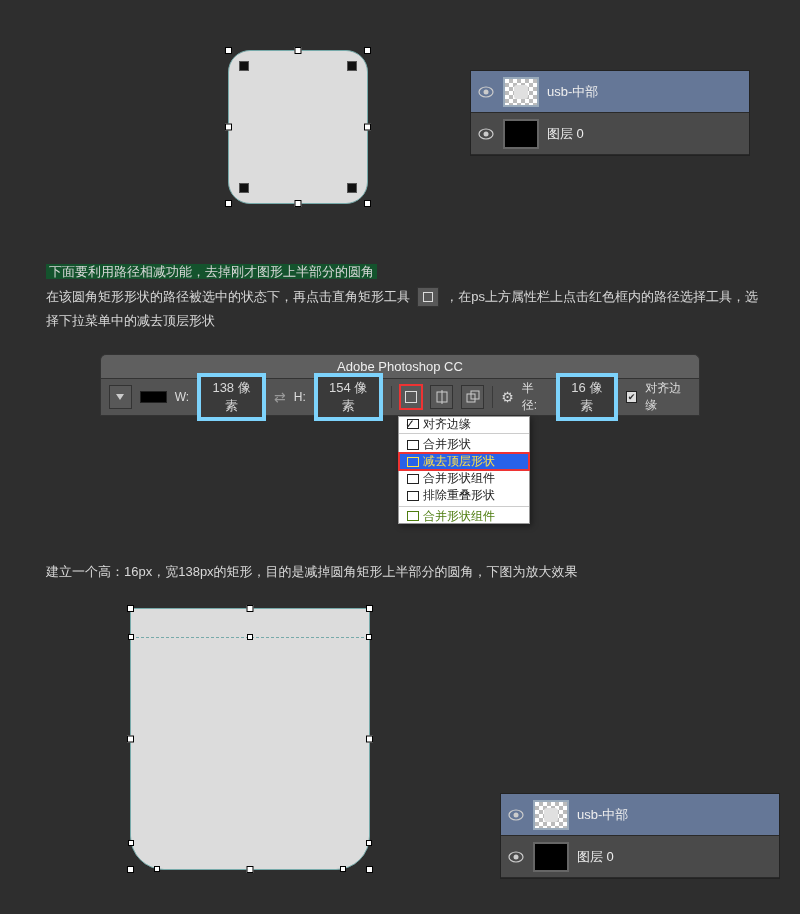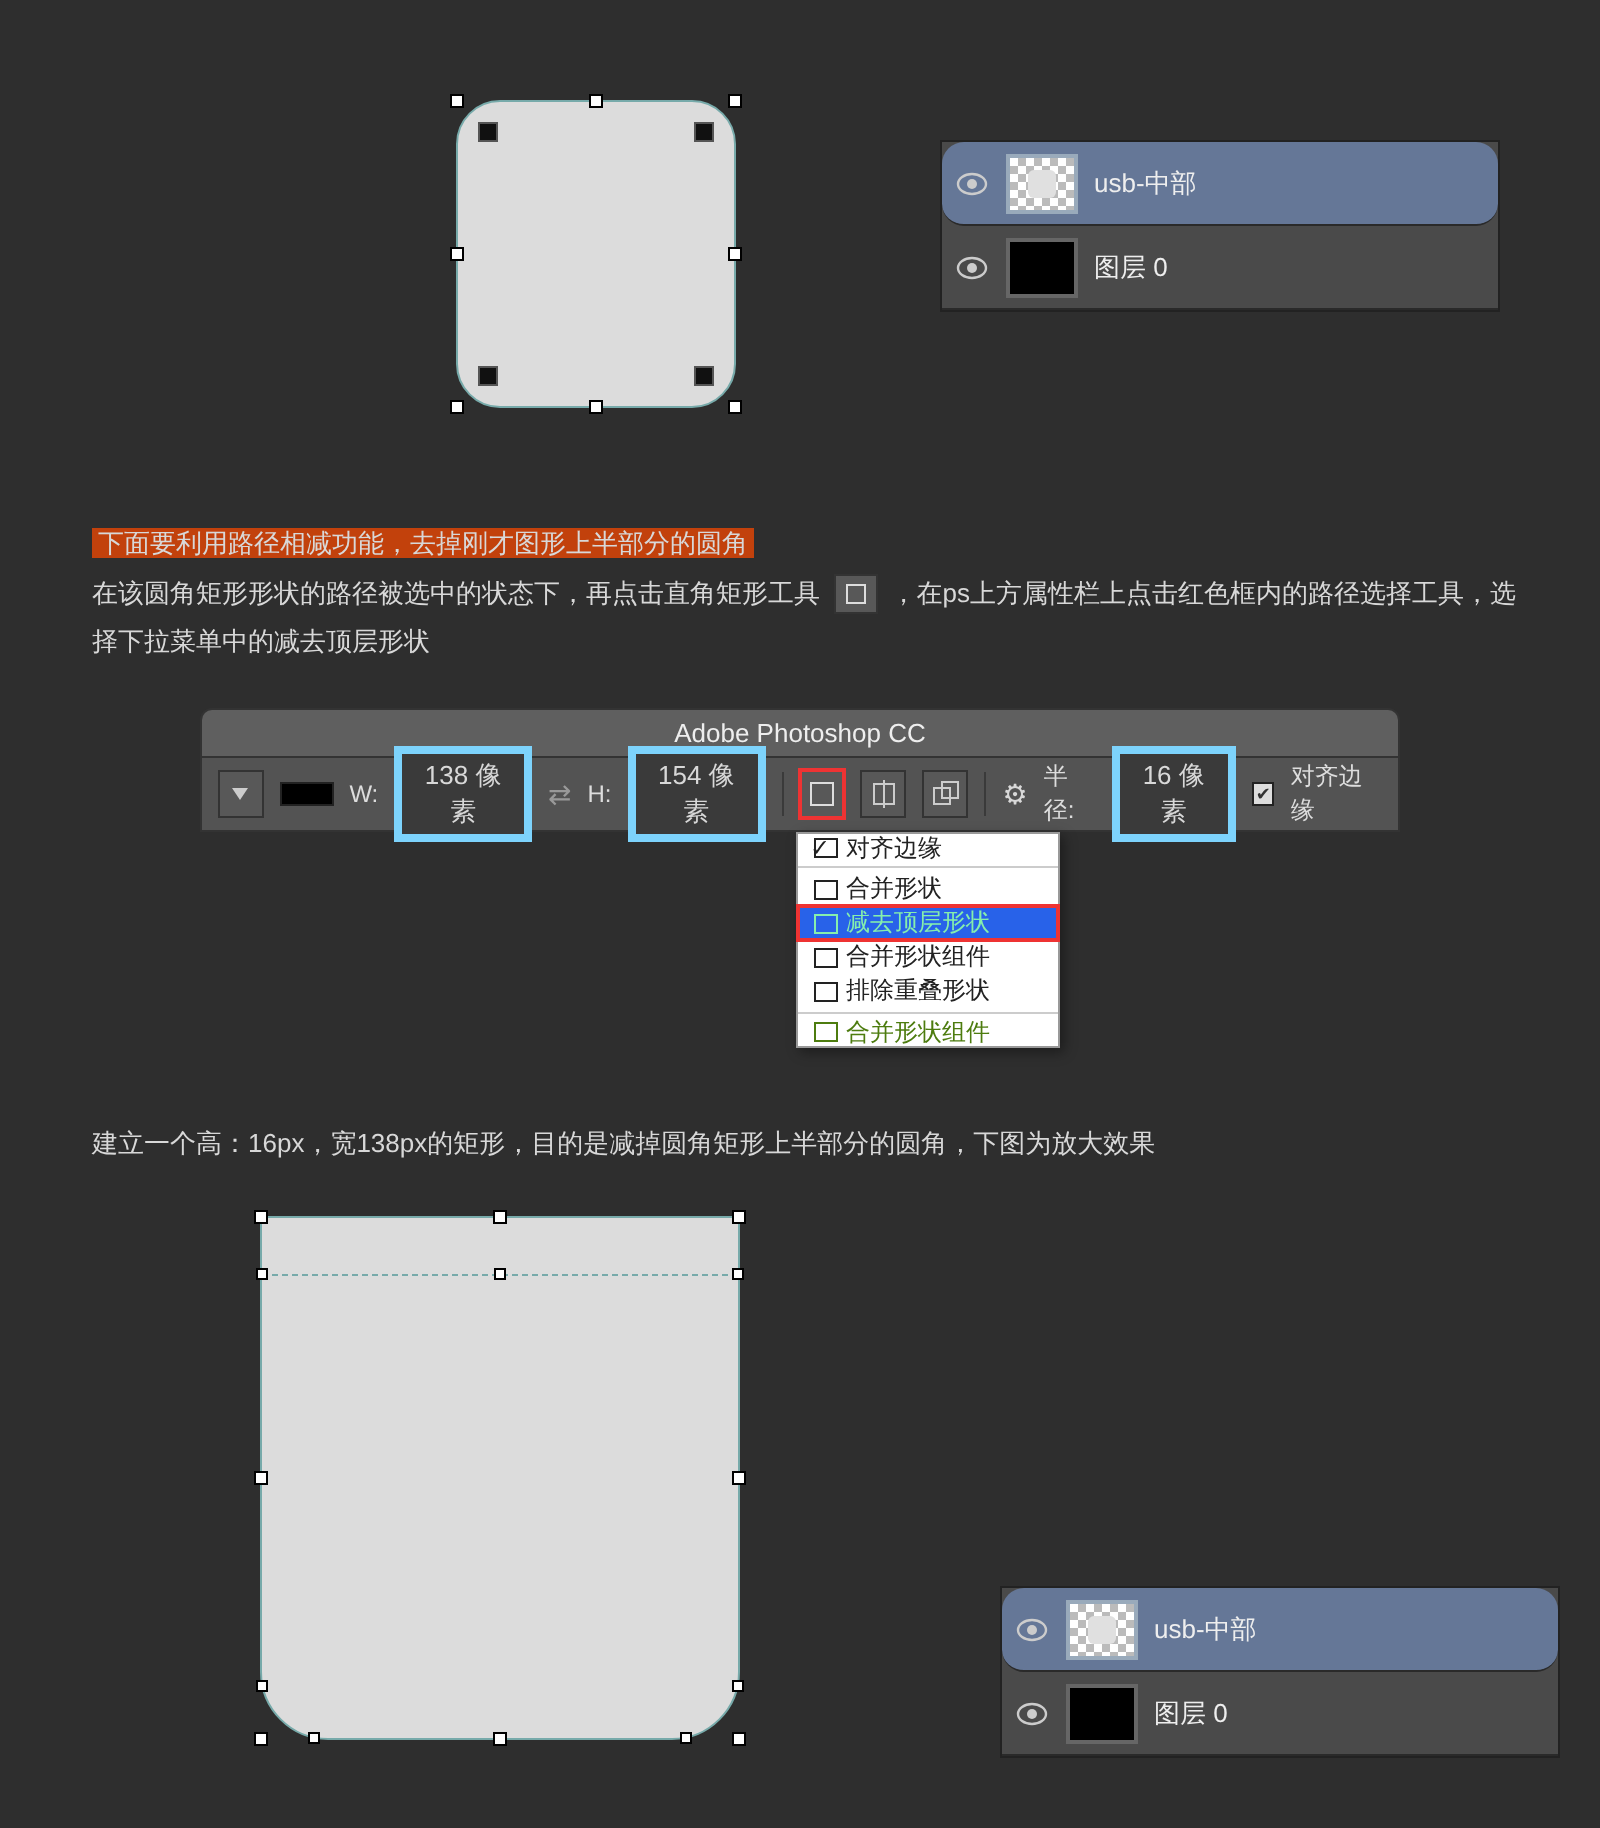--- a/index.html
+++ b/index.html
@@ -50,21 +50,21 @@
   }
   .layers-panel.top { left: 470px; top: 70px; }
   .layers-panel.bottom { left: 500px; top: 793px; }
   .layer-row {
     display: flex; align-items: center;
     height: 42px;
     border-bottom: 1px solid #2a2a2a;
     padding: 0 6px;
     gap: 8px;
   }
-  .layer-row.selected { background: #657797; border-radius: 11px; }
+  .layer-row.selected { background: #657797; }
   .eye-icon {
     width: 18px; height: 18px;
     display:flex; align-items:center; justify-content:center;
     color:#ccc; font-size:14px;
   }
   .layer-thumb {
     width: 36px; height: 30px;
     background: #fff;
     border: 2px solid #9ab;
     position: relative;
@@ -81,21 +81,21 @@
   .layer-thumb.checker::after {
     content:''; position:absolute; inset:6px 9px;
     background:#e0e0e0; border-radius:3px;
   }
   .layer-thumb.black { background:#000; border-color:#666; }
   .layer-name { font-size:13px; color:#eee; }
 
   
   .txt { position:absolute; left:46px; right:30px; line-height:1.9; }
   .txt1 { top: 260px; }
-  .highlight { background:#c2410c; padding:0 3px; }
+  .highlight { background:#14532d; padding:0 3px; }
   .inline-icon {
     display:inline-flex; width:22px; height:20px;
     background:#585858; border:1px solid #333;
     vertical-align:middle; align-items:center; justify-content:center;
     margin:0 3px;
   }
   .inline-icon .sq { width:10px; height:10px; border:1px solid #ddd; }
 
   .txt2 { top: 560px; }
 
@@ -134,21 +134,21 @@
   .dropdown {
     position:absolute; left:398px; top:416px;
     width:132px; background:#fff; border:1px solid #999;
     box-shadow:2px 2px 6px rgba(0,0,0,.4);
     font-size:12px; color:#222;
   }
   .dd-item { padding:2px 6px 2px 24px; position:relative; display:flex; align-items:center; gap:6px; height:17px; }
   .dd-item.sep-b { border-bottom:1px solid #ccc; margin-bottom:2px; padding-bottom:4px; }
   .dd-item.sep-t { border-top:1px solid #ccc; margin-top:2px; padding-top:4px; color:#4d7c0f; }
   .dd-item .chk-mark { position:absolute; left:6px; }
-  .dd-item.selected { background:#2862e9; color:#86efac;text-align:right; }
+  .dd-item.selected { background:#2862e9; color:#fde047;text-align:right; }
   .dd-item.red-box { outline:2px solid #e33; outline-offset:-1px; }
   .dd-ico { width:12px; height:10px; border:1px solid currentColor; position:absolute; left:8px; }
 
   
   .shape2-wrap {
     position:absolute; left:130px; top:608px;
     width:240px; height:262px;
   }
   .shape2 {
     width:100%; height:100%;

